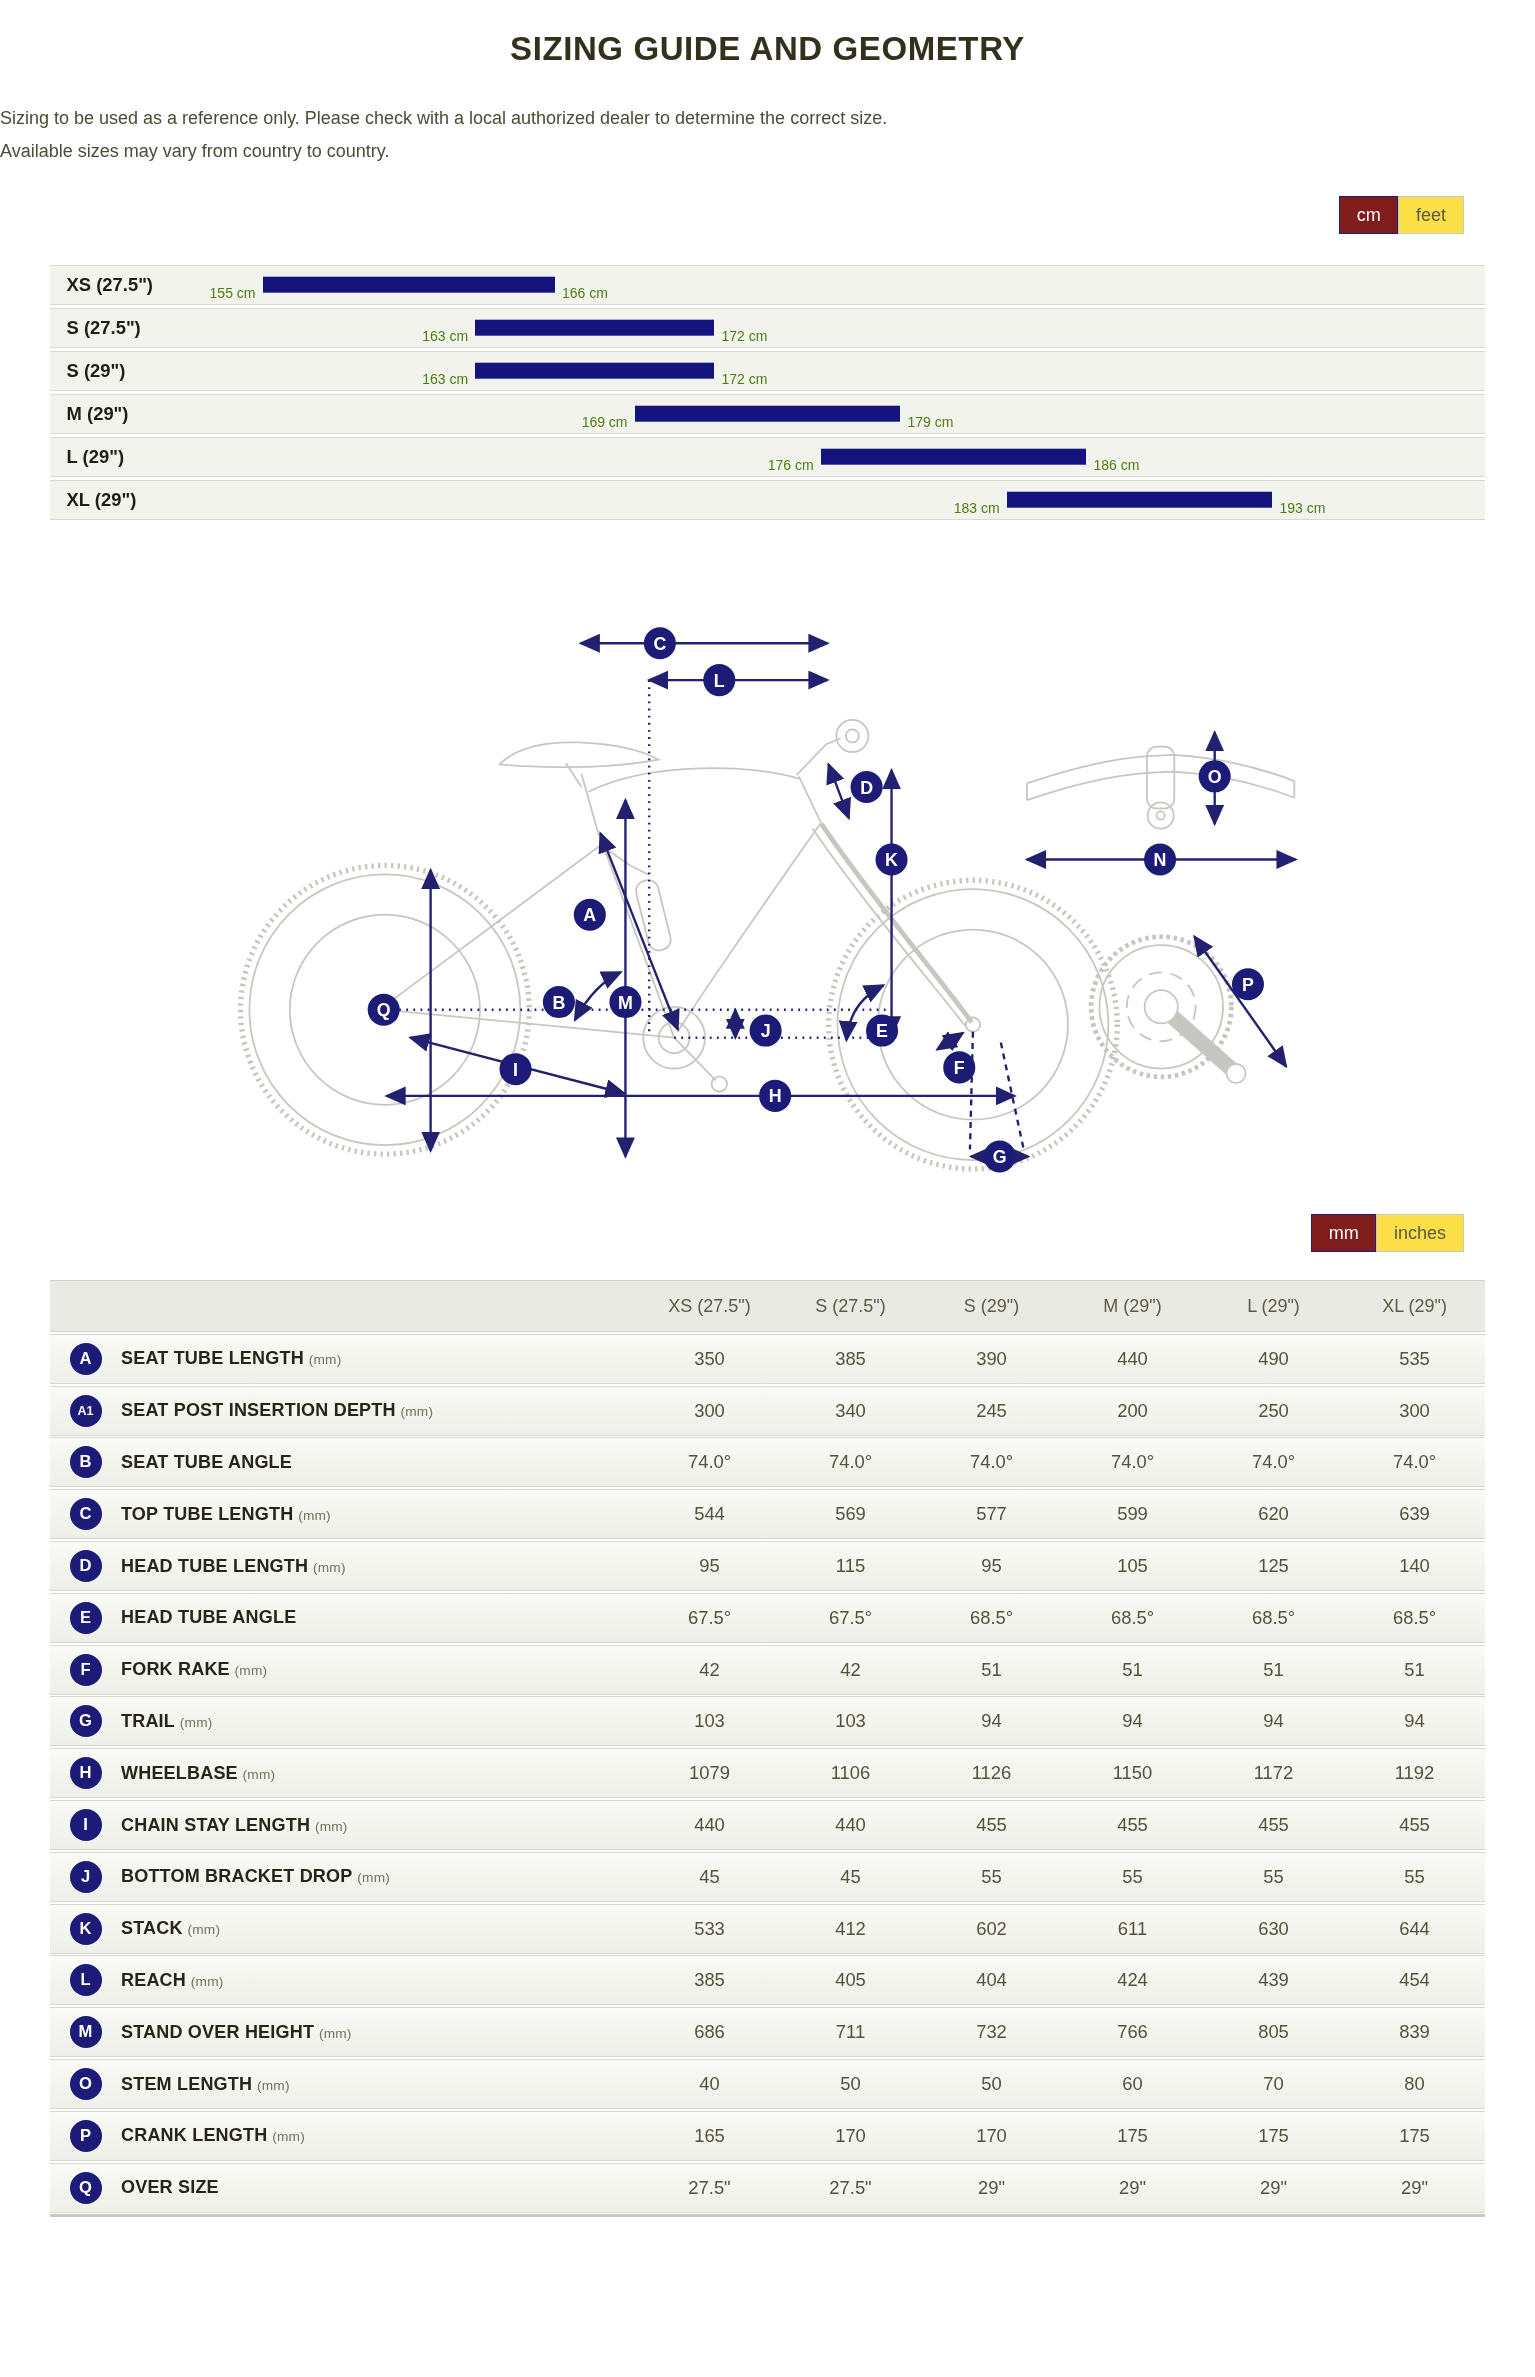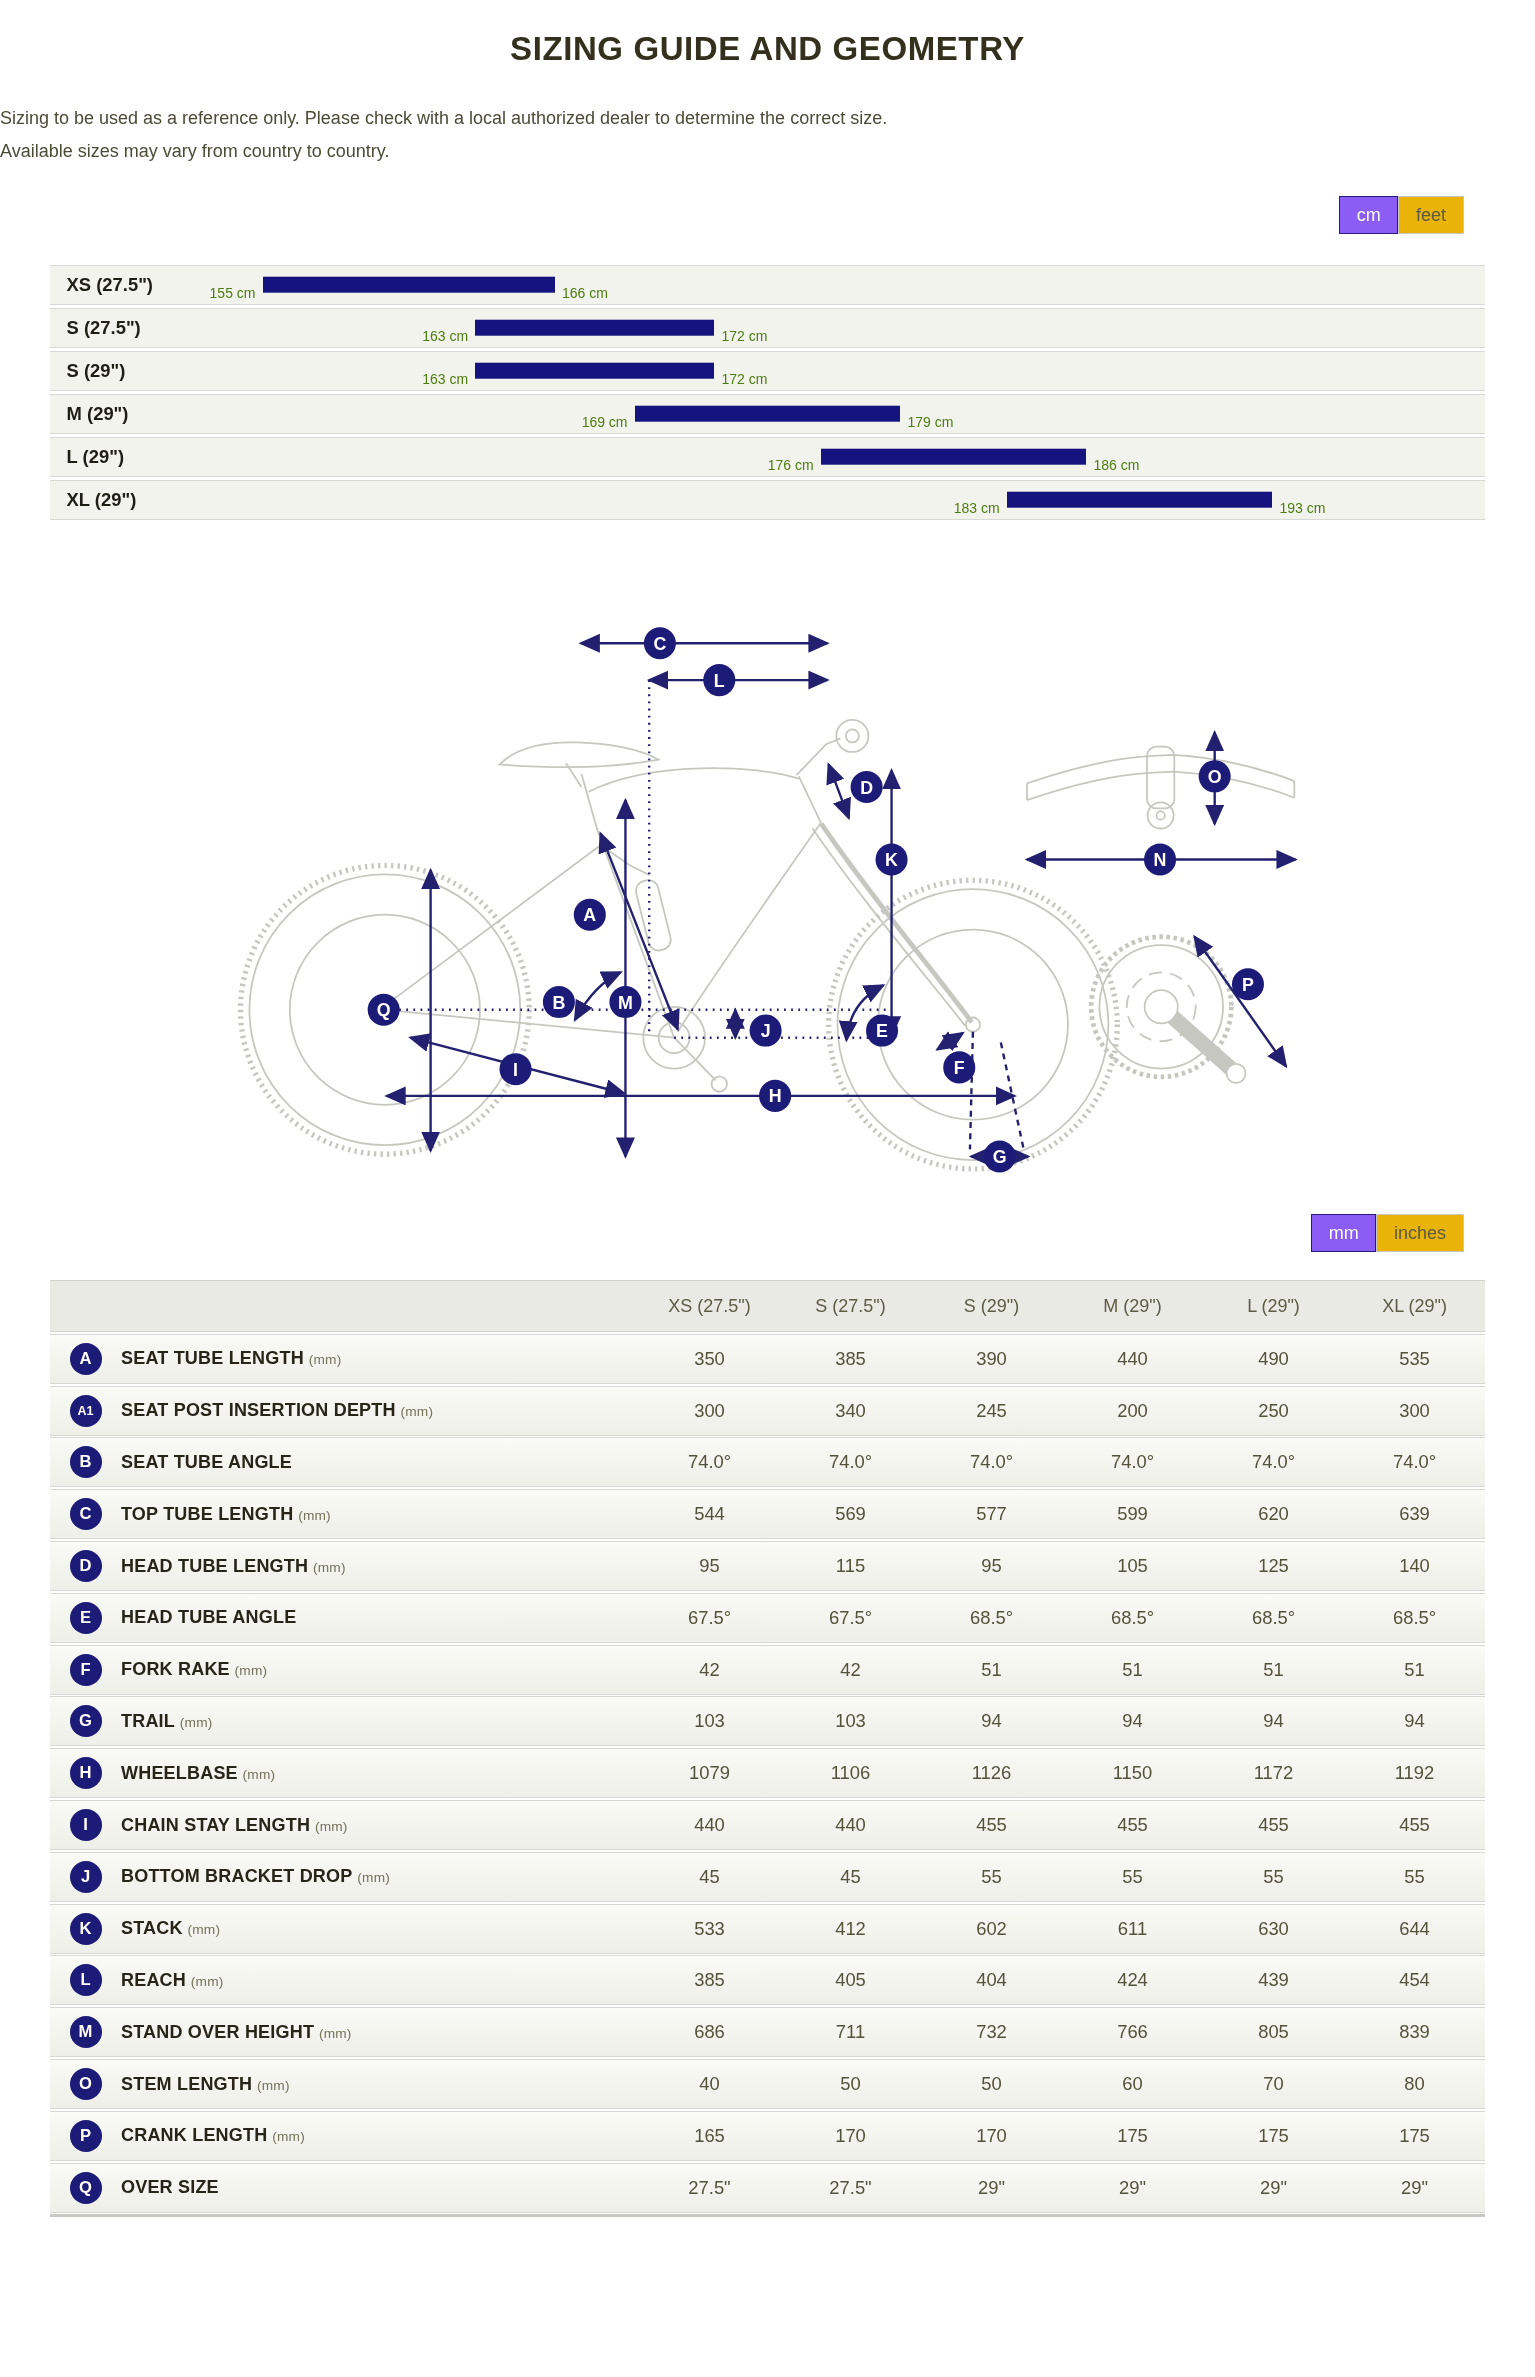--- a/index.html
+++ b/index.html
@@ -12,22 +12,22 @@
   .title { text-align:center; font-size:33px; font-weight:800; letter-spacing:0.6px;
            color:#33311d; }
   .subtitle { text-align:left; font-size:18px; line-height:1.85; color:#4c4b38;
               margin-top:34px; }
 
   
   .toggle-row { display:flex; justify-content:flex-end; margin-top:27px; padding-right:21.4px; }
   .unit-toggle { display:flex; }
   .unit-toggle .seg { font-family:"Liberation Sans", sans-serif; font-size:18px;
       min-width:55px; padding:0 16.6px; height:38px; line-height:37px; text-align:center;
-      background:#eab308; border:0.6px solid #c8c8c2; color:#5b5a43; cursor:pointer; }
-  .unit-toggle .seg.active { background:#8b5cf6; border-color:#201d7d; color:#ffffff; }
+      background:#fde047; border:0.6px solid #c8c8c2; color:#5b5a43; cursor:pointer; }
+  .unit-toggle .seg.active { background:#7f1d1d; border-color:#201d7d; color:#ffffff; }
 
   
   .size-chart { margin-top:31px; }
   .chart-row { position:relative; height:40px; margin-bottom:3px; background:#f3f3ee;
                border-top:0.6px solid #d9d9d3; border-bottom:0.6px solid #d9d9d3; }
   .chart-row .size-label { position:absolute; left:16.6px; top:50%; transform:translateY(-50%);
                font-size:18.4px; font-weight:bold; color:#1e1e15; }
   .chart-row .track { position:absolute; left:0; right:0; top:0; bottom:0; }
   .chart-row .bar { position:absolute; top:50%; transform:translateY(-50%); height:16.6px;
                background:#15137e; }

